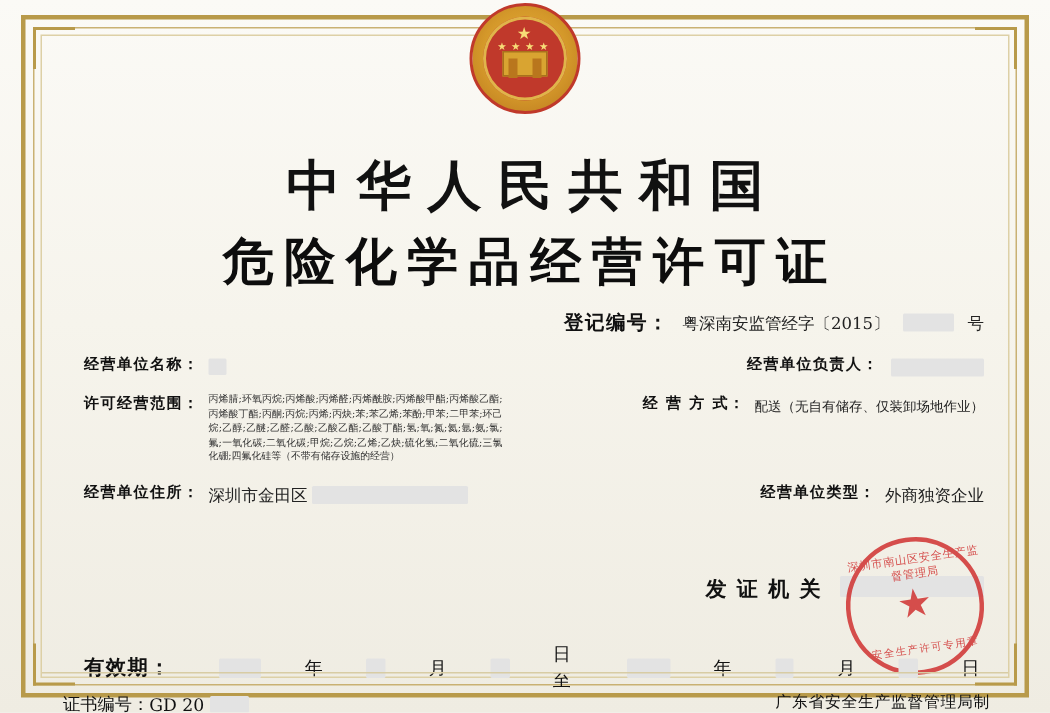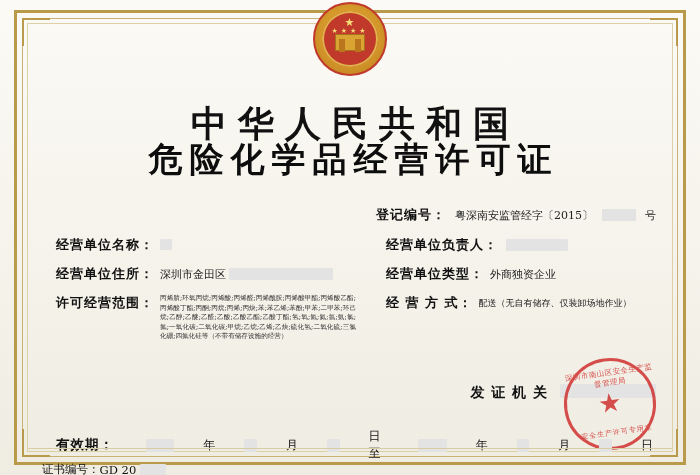--- a/index.html
+++ b/index.html
@@ -75,21 +75,21 @@
   }
 
   
   .title-cn{
     position:absolute;left:0;right:0;top:100px;text-align:center;
     font-family:"DejaVu Serif","Liberation Serif",serif;
     font-weight:bold;font-size:36px;letter-spacing:11px;color:#111;
     text-indent:11px;
   }
   .title-main{
-    position:absolute;left:0;right:0;top:137px;text-align:center;
+    position:absolute;left:0;right:0;top:152px;text-align:center;
     font-family:"DejaVu Serif","Liberation Serif",serif;
     font-weight:bold;font-size:34px;letter-spacing:7px;color:#0d0d0d;
     text-indent:7px;
   }
 
   
   .reg-line{
     position:absolute;right:44px;top:206px;
     font-size:12.5px;color:#111;display:flex;align-items:center;gap:9px;
     font-family:"DejaVu Serif","Liberation Serif",serif;
@@ -100,23 +100,23 @@
     display:inline-block;background:#e3e3e3;border-radius:1px;vertical-align:middle;
   }
 
   
   .body{
     position:absolute;left:56px;top:236px;right:44px;
     font-family:"DejaVu Serif","Liberation Serif",serif;
   }
   .row{display:flex;align-items:flex-start;margin-bottom:11px;}
   .col-l{width:330px;display:flex;align-items:flex-start;}
-  .col-r{flex:1;display:flex;align-items:flex-start;}
+  .col-r{flex:1;display:flex;align-items:flex-start;justify-content:flex-end;}
   .lbl{
-    font-size:13px;font-weight:bold;color:#111;letter-spacing:1px;white-space:nowrap;
+    font-size:10px;font-weight:bold;color:#111;letter-spacing:1px;white-space:nowrap;
   }
   .val{
     font-size:11px;color:#222;margin-left:6px;padding-top:2px;
   }
 
   
   .scope-text{
     font-size:6.6px;line-height:1.45;color:#333;margin-left:6px;width:196px;
     text-align:justify;
   }
@@ -208,42 +208,42 @@
         <span class="lbl">经营单位名称：</span>
         <span class="redact" style="width:12px;height:11px;margin-left:6px;margin-top:3px;"></span>
       </div>
       <div class="col-r">
         <span class="lbl">经营单位负责人：</span>
         <span class="redact" style="width:62px;height:12px;margin-left:8px;margin-top:3px;"></span>
       </div>
     </div>
 
     <div class="row">
+      <div class="col-l" style="align-items:flex-start;">
+        <span class="lbl">许可经营范围：</span>
+        <span class="scope-text">丙烯腈;环氧丙烷;丙烯酸;丙烯醛;丙烯酰胺;丙烯酸甲酯;丙烯酸乙酯;丙烯酸丁酯;丙酮;丙烷;丙烯;丙炔;苯;苯乙烯;苯酚;甲苯;二甲苯;环己烷;乙醇;乙醚;乙醛;乙酸;乙酸乙酯;乙酸丁酯;氢;氧;氮;氦;氩;氨;氯;氟;一氧化碳;二氧化碳;甲烷;乙烷;乙烯;乙炔;硫化氢;二氧化硫;三氯化硼;四氟化硅等（不带有储存设施的经营）</span>
+      </div>
+      <div class="col-r">
+        <span class="lbl">经 营 方 式：</span>
+        <span class="mode-val">配送（无自有储存、仅装卸场地作业）</span>
+      </div>
+    </div>
+
+    <div class="row">
       <div class="col-l">
         <span class="lbl">经营单位住所：</span>
         <span class="val">深圳市金田区</span>
         <span class="redact" style="width:104px;height:12px;margin-left:3px;margin-top:3px;"></span>
       </div>
       <div class="col-r">
         <span class="lbl">经营单位类型：</span>
         <span class="val">外商独资企业</span>
       </div>
     </div>
 
-    <div class="row">
-      <div class="col-l" style="align-items:flex-start;">
-        <span class="lbl">许可经营范围：</span>
-        <span class="scope-text">丙烯腈;环氧丙烷;丙烯酸;丙烯醛;丙烯酰胺;丙烯酸甲酯;丙烯酸乙酯;丙烯酸丁酯;丙酮;丙烷;丙烯;丙炔;苯;苯乙烯;苯酚;甲苯;二甲苯;环己烷;乙醇;乙醚;乙醛;乙酸;乙酸乙酯;乙酸丁酯;氢;氧;氮;氦;氩;氨;氯;氟;一氧化碳;二氧化碳;甲烷;乙烷;乙烯;乙炔;硫化氢;二氧化硫;三氯化硼;四氟化硅等（不带有储存设施的经营）</span>
-      </div>
-      <div class="col-r">
-        <span class="lbl">经 营 方 式：</span>
-        <span class="mode-val">配送（无自有储存、仅装卸场地作业）</span>
-      </div>
-    </div>
-
   </div>
 
   <div class="issuer">
     <span class="lbl">发 证 机 关</span>
     <span class="redact" style="width:96px;height:14px;margin-left:12px;"></span>
   </div>
 
   <div class="seal">
     <div class="arc-top">深圳市南山区安全生产监督管理局</div>
     <div class="star">★</div>
@@ -267,14 +267,15 @@
   </div>
 
   <div class="hr-bottom"></div>
 
   <div class="footer-left">
     <span>证书编号：</span>
     <span>GD 20</span>
     <span class="redact" style="width:26px;height:11px;margin-left:4px;"></span>
   </div>
 
+  <div class="footer-right">广东省安全生产监督管理局制</div>
 
 </div>
 
 </body></html>

